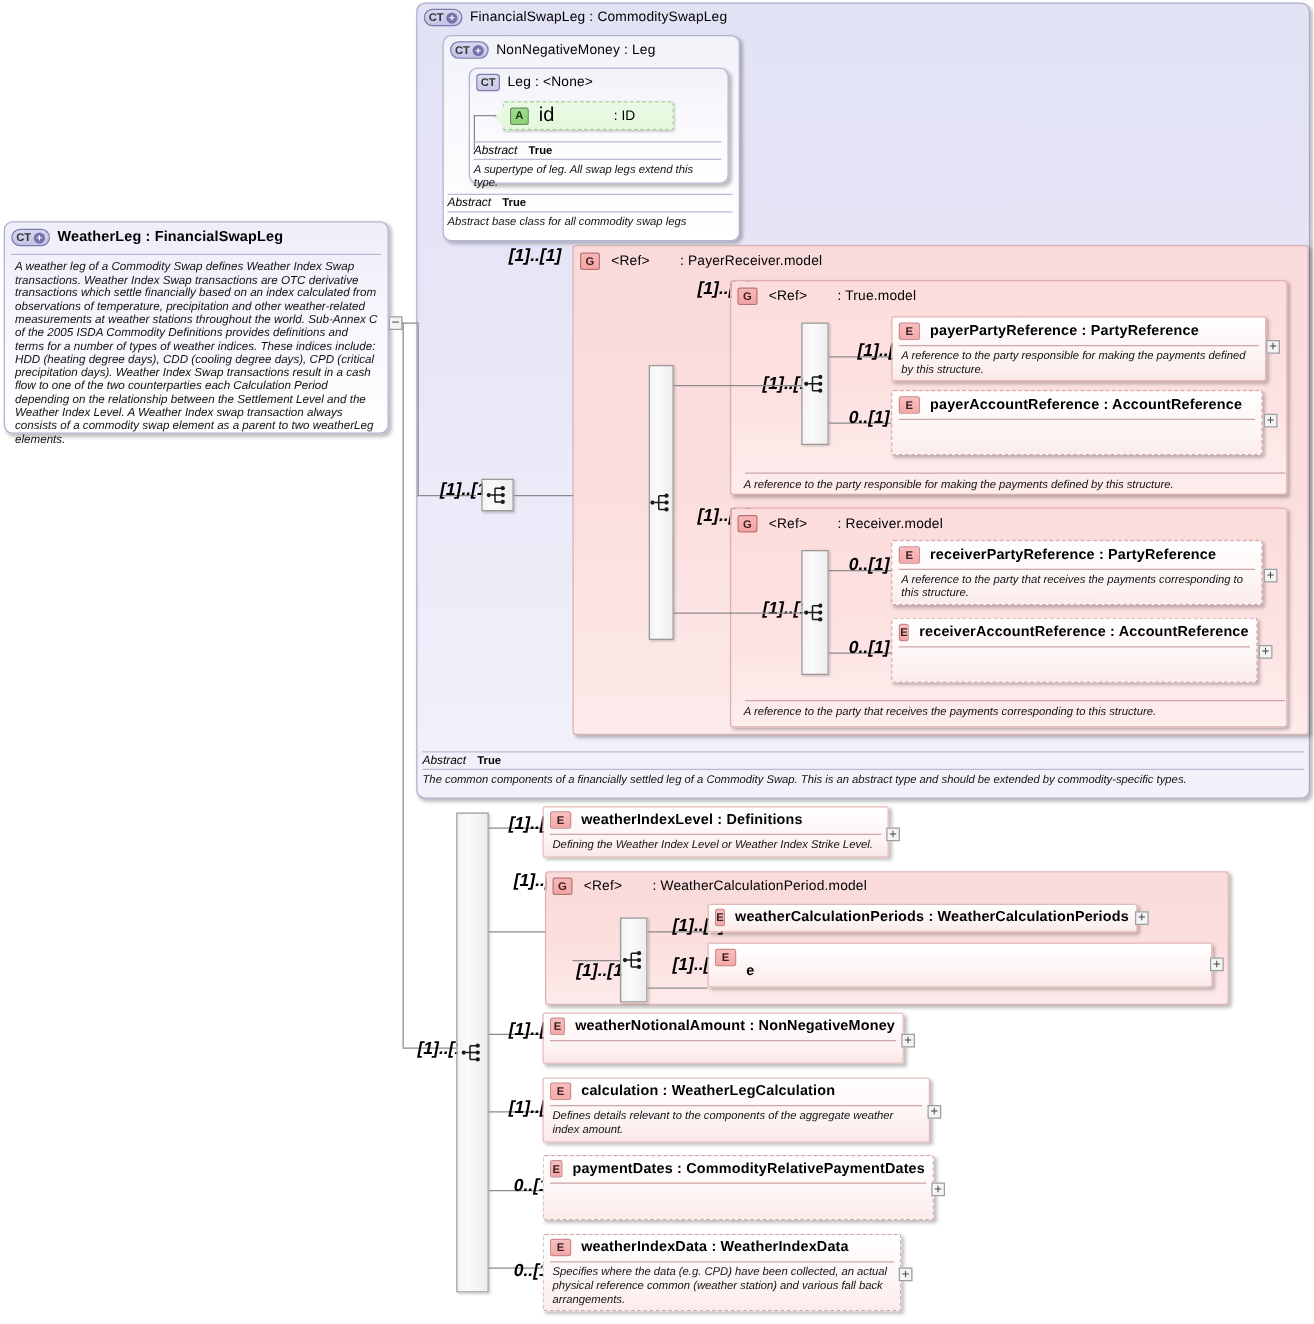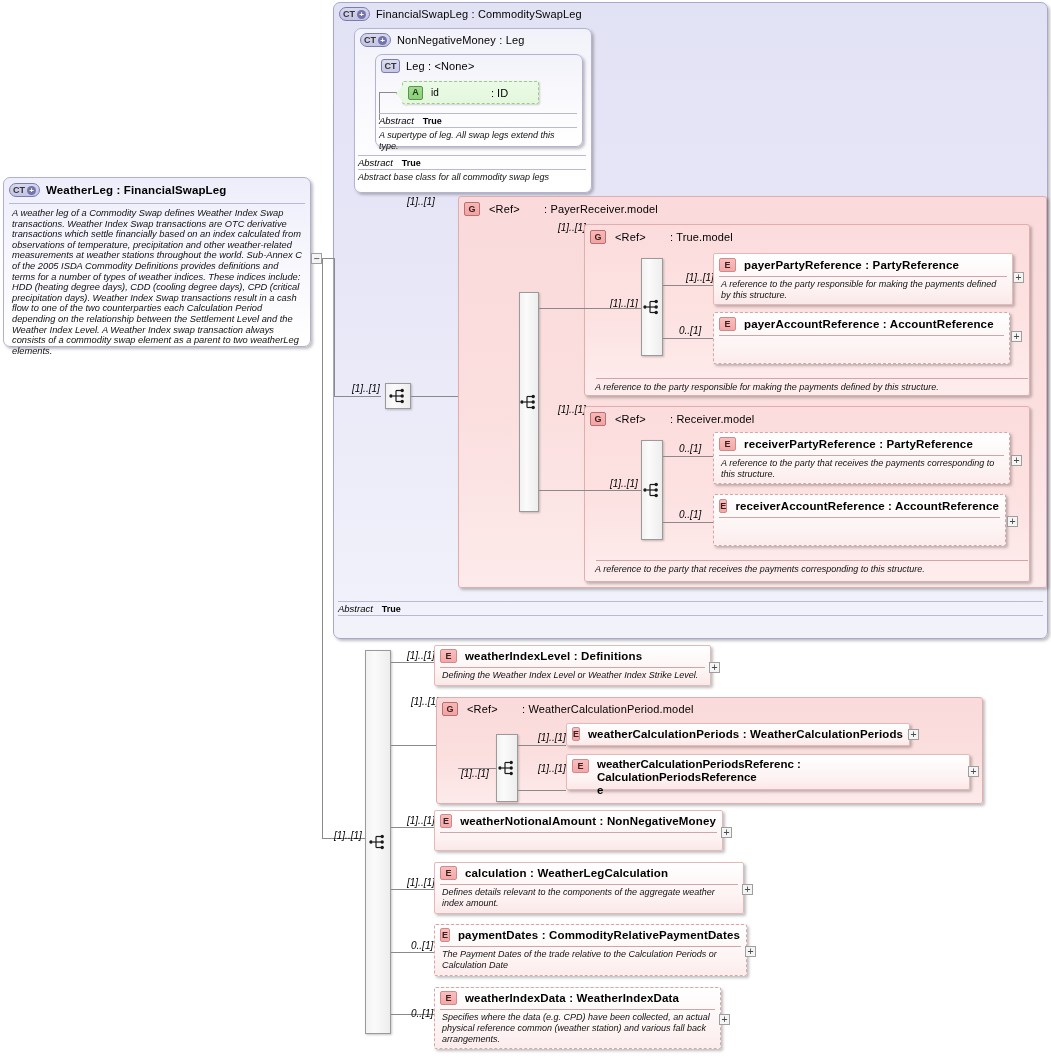--- a/index.html
+++ b/index.html
@@ -59,21 +59,21 @@
   .sep{height:1px;background:#9a9ab8;margin:0 6px;}
   .sep.r{background:#cfa5a5;}
   .sep.g{background:#b9b9d4;}
   .doc{font-style:italic;font-size:9.5px;line-height:11.5px;padding:2px 7px 3px 7px;color:#111;}
   .doc.tiny{font-size:9px;line-height:11px;}
   .absrow{display:flex;gap:9px;align-items:baseline;padding:1px 7px 1px 7px;}
   .absrow .k{font-style:italic;font-size:9.5px;}
   .absrow .v{font-size:9px;font-weight:bold;}
 
   
-  .card{position:absolute;font-style:italic;font-size:10px;font-weight:normal;
+  .card{position:absolute;font-style:italic;font-size:14px;font-weight:bold;
         white-space:nowrap;color:#000;}
 
   
   .ln{position:absolute;background:#8a8a8a;}
   .ln.h{height:1px;}
   .ln.v{width:1px;}
 
   
   .seq{position:absolute;box-sizing:border-box;
        background:linear-gradient(90deg,#f2f2f2 0%,#fbfbfb 35%,#ededed 100%);
@@ -102,20 +102,21 @@
     </div>
   </div>
 
   <div class="abs" style="left:336px;top:601px;width:709px;height:36px;">
     <div class="sep g" style="margin:0 2px;"></div>
     <div class="absrow" style="padding-left:2px;">
       <span class="k">Abstract</span>
       <span class="v">True</span>
     </div>
     <div class="sep g" style="margin:0 2px;"></div>
+    <div class="doc tiny" style="padding-left:2px;">The common components of a financially settled leg of a Commodity Swap. This is an abstract type and should be extended by commodity-specific types.</div>
   </div>
 
   <div class="box cplx-white" style="left:354px;top:28px;width:238px;height:165px;">
     <div class="hdr" style="padding-top:4px;">
       <span class="badge ct">
         <span>CT</span>
         <span class="plus-c">+</span>
       </span>
       <span class="ttl sm">NonNegativeMoney : Leg</span>
     </div>
@@ -138,21 +139,21 @@
   </div>
 
   <div class="ln v" style="left:379px;top:92px;width:1px;height:28px;"></div>
   <div class="ln h" style="left:379px;top:92px;width:22px;height:1px;"></div>
 
   <div class="attr-wrap" style="left:396px;top:81px;width:143px;height:23px;">
     <div class="box attr" style="left:6px;top:0;width:137px;height:23px;position:absolute;"></div>
     <div class="nose" style="left:0px;top:0;width:10px;height:23px;"></div>
     <div class="hdr" style="position:absolute;left:8px;top:0;height:23px;padding:0 0 0 4px;gap:8px;">
       <span class="badge a">A</span>
-      <span style="font-size:10px;width:52px;">id</span>
+      <span style="font-size:16px;width:52px;">id</span>
       <span style="font-size:11px;">: ID</span>
     </div>
   </div>
 
   <div class="abs" style="left:377px;top:113px;width:202px;height:34px;">
     <div class="sep g" style="margin:0 2px;"></div>
     <div class="absrow" style="padding-left:2px;">
       <span class="k">Abstract</span>
       <span class="v">True</span>
     </div>
@@ -390,21 +391,21 @@
       <span class="ttl">weatherCalculationPeriods : WeatherCalculationPeriods</span>
     </div>
   </div>
   <div class="exp" style="left:908px;top:729px;">+</div>
 
   <div class="card" style="left:538px;top:763px;">[1]..[1]</div>
   <div class="box elem" style="left:566px;top:754px;width:404px;height:36px;">
     <div class="hdr" style="padding-top:3px;gap:8px;align-items:flex-start;">
       <span class="badge e" style="margin-top:1px;">E</span>
       <span style="font-weight:bold;font-size:11.5px;line-height:13px;white-space:normal;">
-        <span>weatherCalculationPeriodsReferenc : CalculationPeriodsReference</span><br>
+        <br>
         <span>e</span>
       </span>
     </div>
   </div>
   <div class="exp" style="left:968px;top:766px;">+</div>
 
   <div class="card" style="left:407px;top:815px;">[1]..[1]</div>
   <div class="box elem" style="left:434px;top:810px;width:289px;height:41px;">
     <div class="hdr" style="padding-top:3px;gap:8px;">
       <span class="badge e">E</span>
@@ -425,21 +426,20 @@
   </div>
   <div class="exp" style="left:742px;top:884px;">+</div>
 
   <div class="card" style="left:411px;top:940px;">0..[1]</div>
   <div class="box elem-opt" style="left:434px;top:924px;width:313px;height:52px;">
     <div class="hdr" style="padding-top:3px;gap:8px;">
       <span class="badge e">E</span>
       <span class="ttl">paymentDates : CommodityRelativePaymentDates</span>
     </div>
     <div class="sep r" style="margin:1px 5px 0 5px;"></div>
-    <div class="doc tiny">The Payment Dates of the trade relative to the Calculation Periods or Calculation Date</div>
   </div>
   <div class="exp" style="left:745px;top:946px;">+</div>
 
   <div class="card" style="left:411px;top:1008px;">0..[1]</div>
   <div class="box elem-opt" style="left:434px;top:987px;width:287px;height:62px;">
     <div class="hdr" style="padding-top:3px;gap:8px;">
       <span class="badge e">E</span>
       <span class="ttl">weatherIndexData : WeatherIndexData</span>
     </div>
     <div class="sep r" style="margin:1px 5px 0 5px;"></div>

